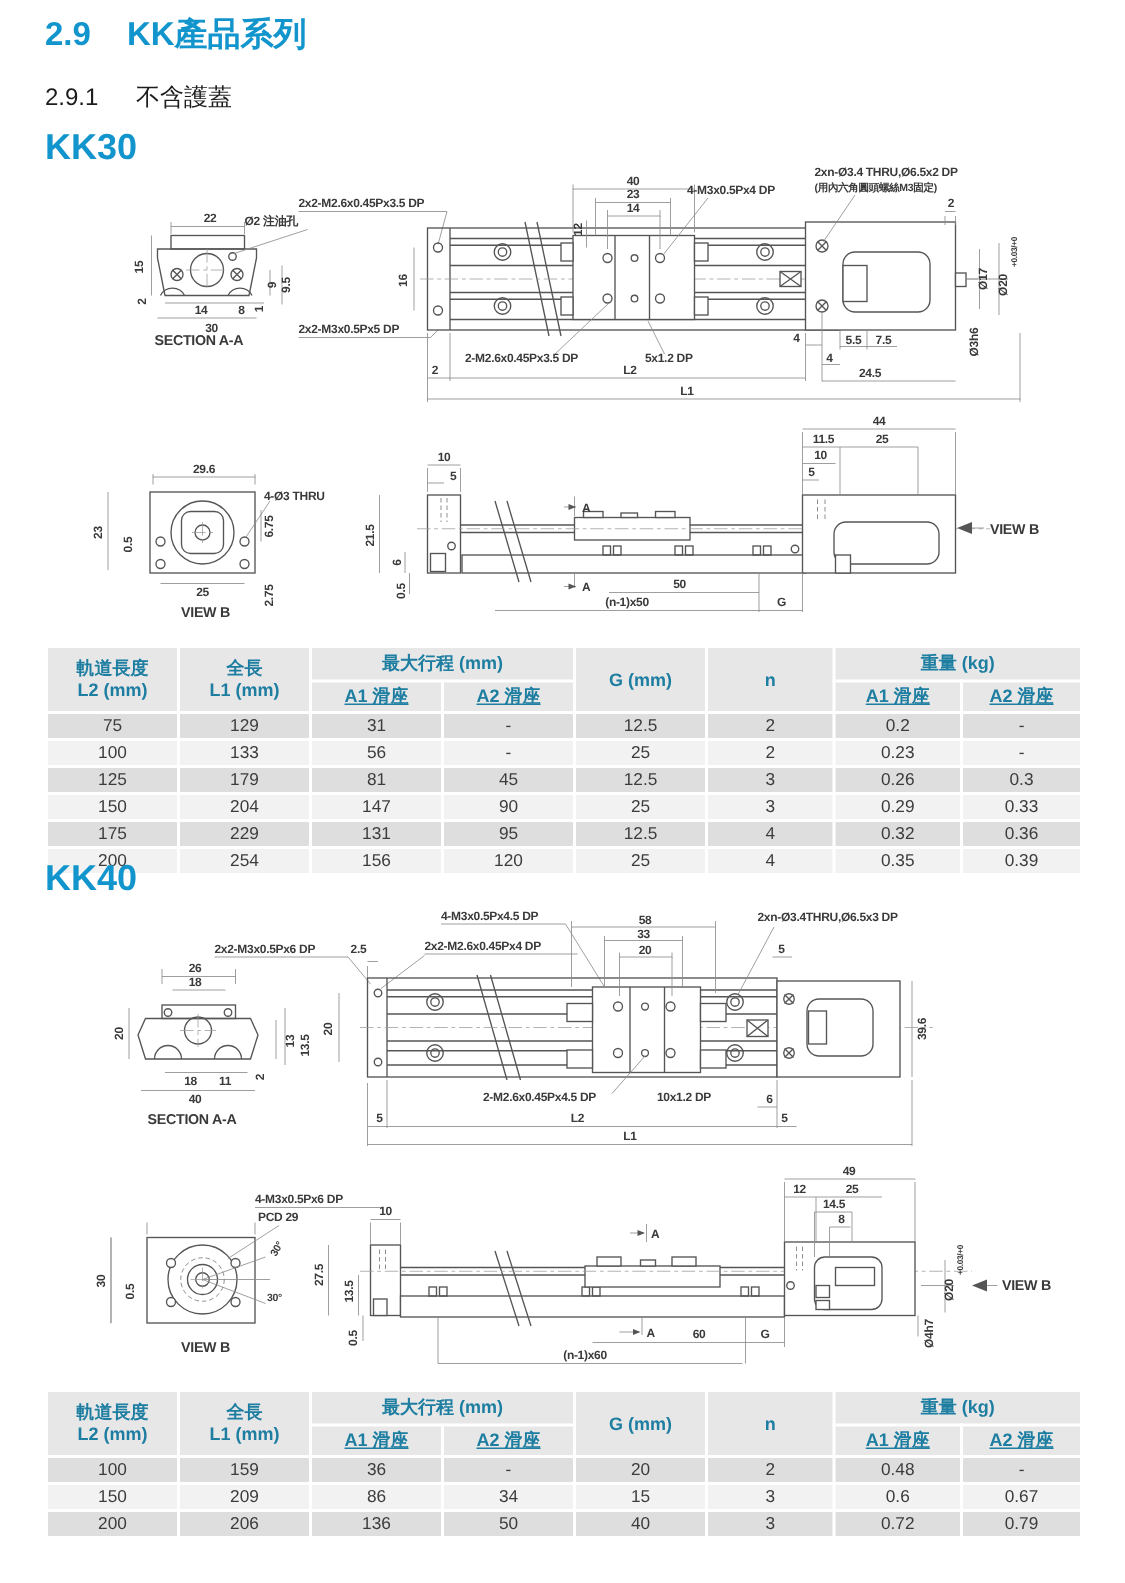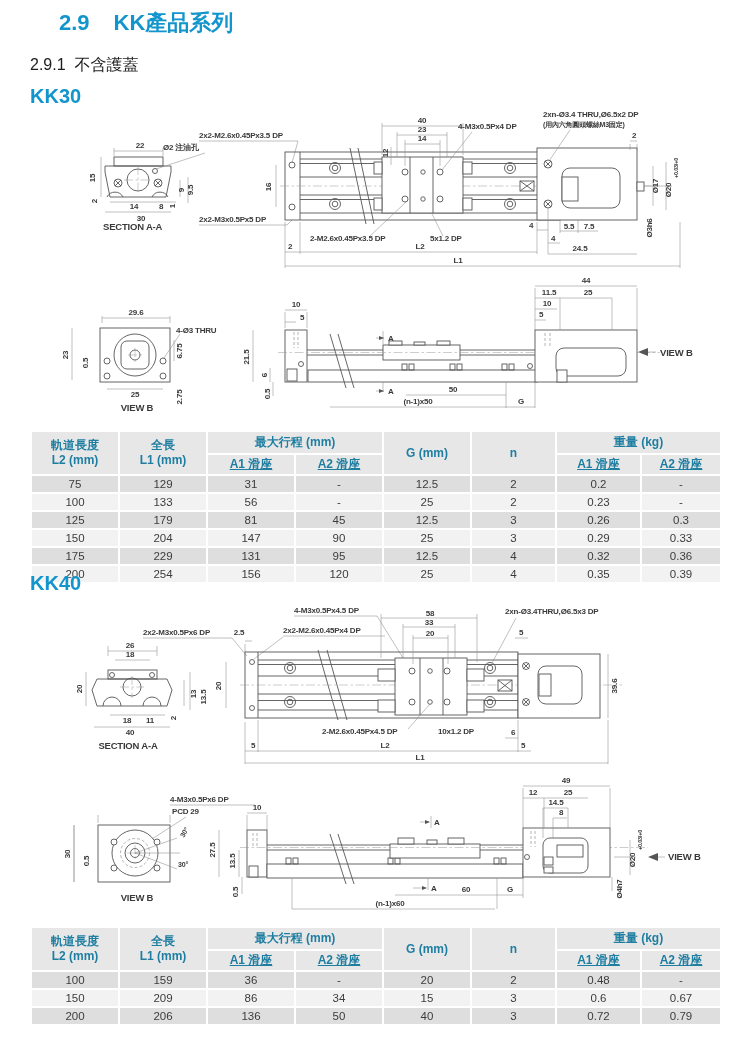--- a/index.html
+++ b/index.html
@@ -1,23 +1,23 @@
 <!DOCTYPE html>
 <html><head>
 <meta charset="utf-8">
 <style>
   html,body{margin:0;padding:0;background:#fff;}
   .page{position:relative;width:750px;height:1055px;background:#fff;overflow:hidden;
         font-family:"Liberation Sans",sans-serif;}
   .h-main{position:absolute;left:30px;top:8px;font-size:22px;font-weight:bold;color:#1295cc;}
-  .h-main .no{margin-right:24px;margin-left:29px;}
+  .h-main .no{margin-right:24px;}
   .h-sub{position:absolute;left:30px;top:55px;font-size:16px;color:#1c1c1c;}
-  .h-sub .no{margin-right:9px;}
+  .h-sub .no{margin-right:25px;}
   .h-sub .tt{font-weight:normal;}
-  .h-series{position:absolute;left:30px;font-size:20px;font-weight:bold;color:#1295cc;}
+  .h-series{position:absolute;left:30px;font-size:24px;font-weight:bold;color:#1295cc;}
   svg.draw{position:absolute;left:30px;}
   svg text{font-family:"Liberation Sans",sans-serif;font-size:8px;font-weight:bold;
            fill:#3a3a3a;letter-spacing:-0.2px;}
   text.m{text-anchor:middle;}
   text.big{font-size:9.5px;}
   text.sm{font-size:7px;}
   text.tol{font-size:5.5px;}
   .o{fill:none;stroke:#555;stroke-width:0.9;}
   .w{fill:#fff;stroke:#555;stroke-width:0.9;}
   .d{fill:none;stroke:#8b8b8b;stroke-width:0.55;}

